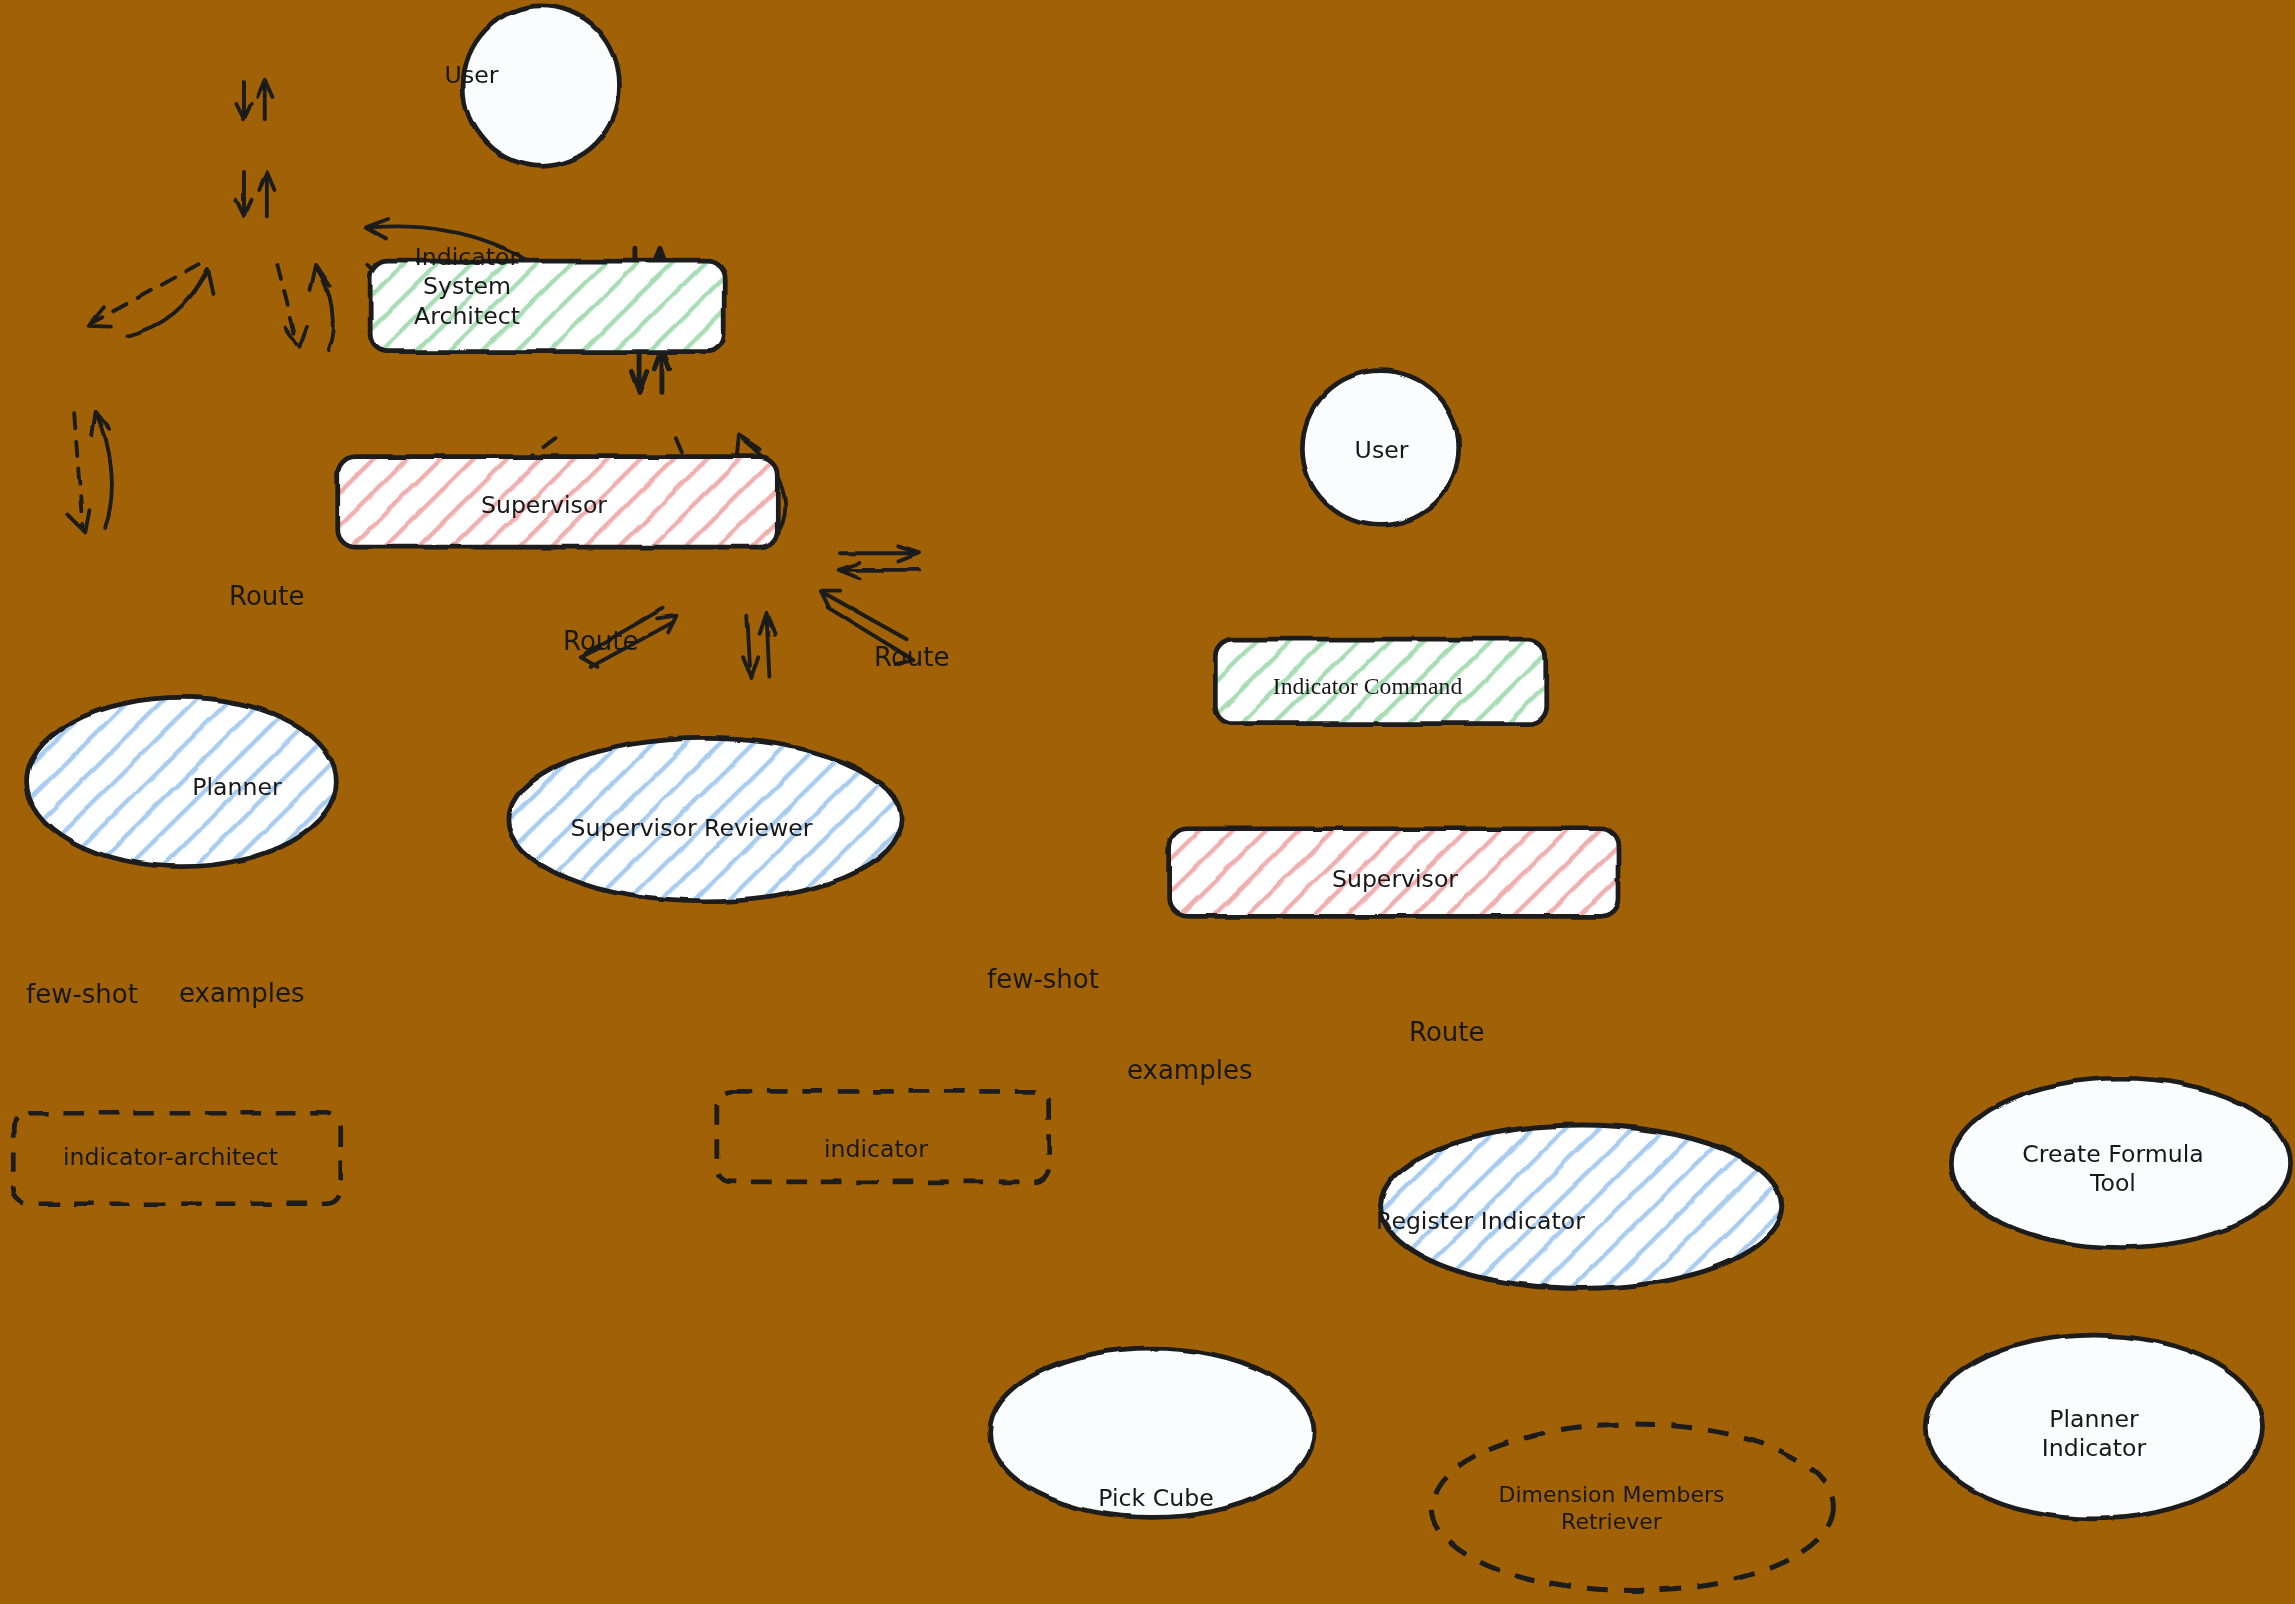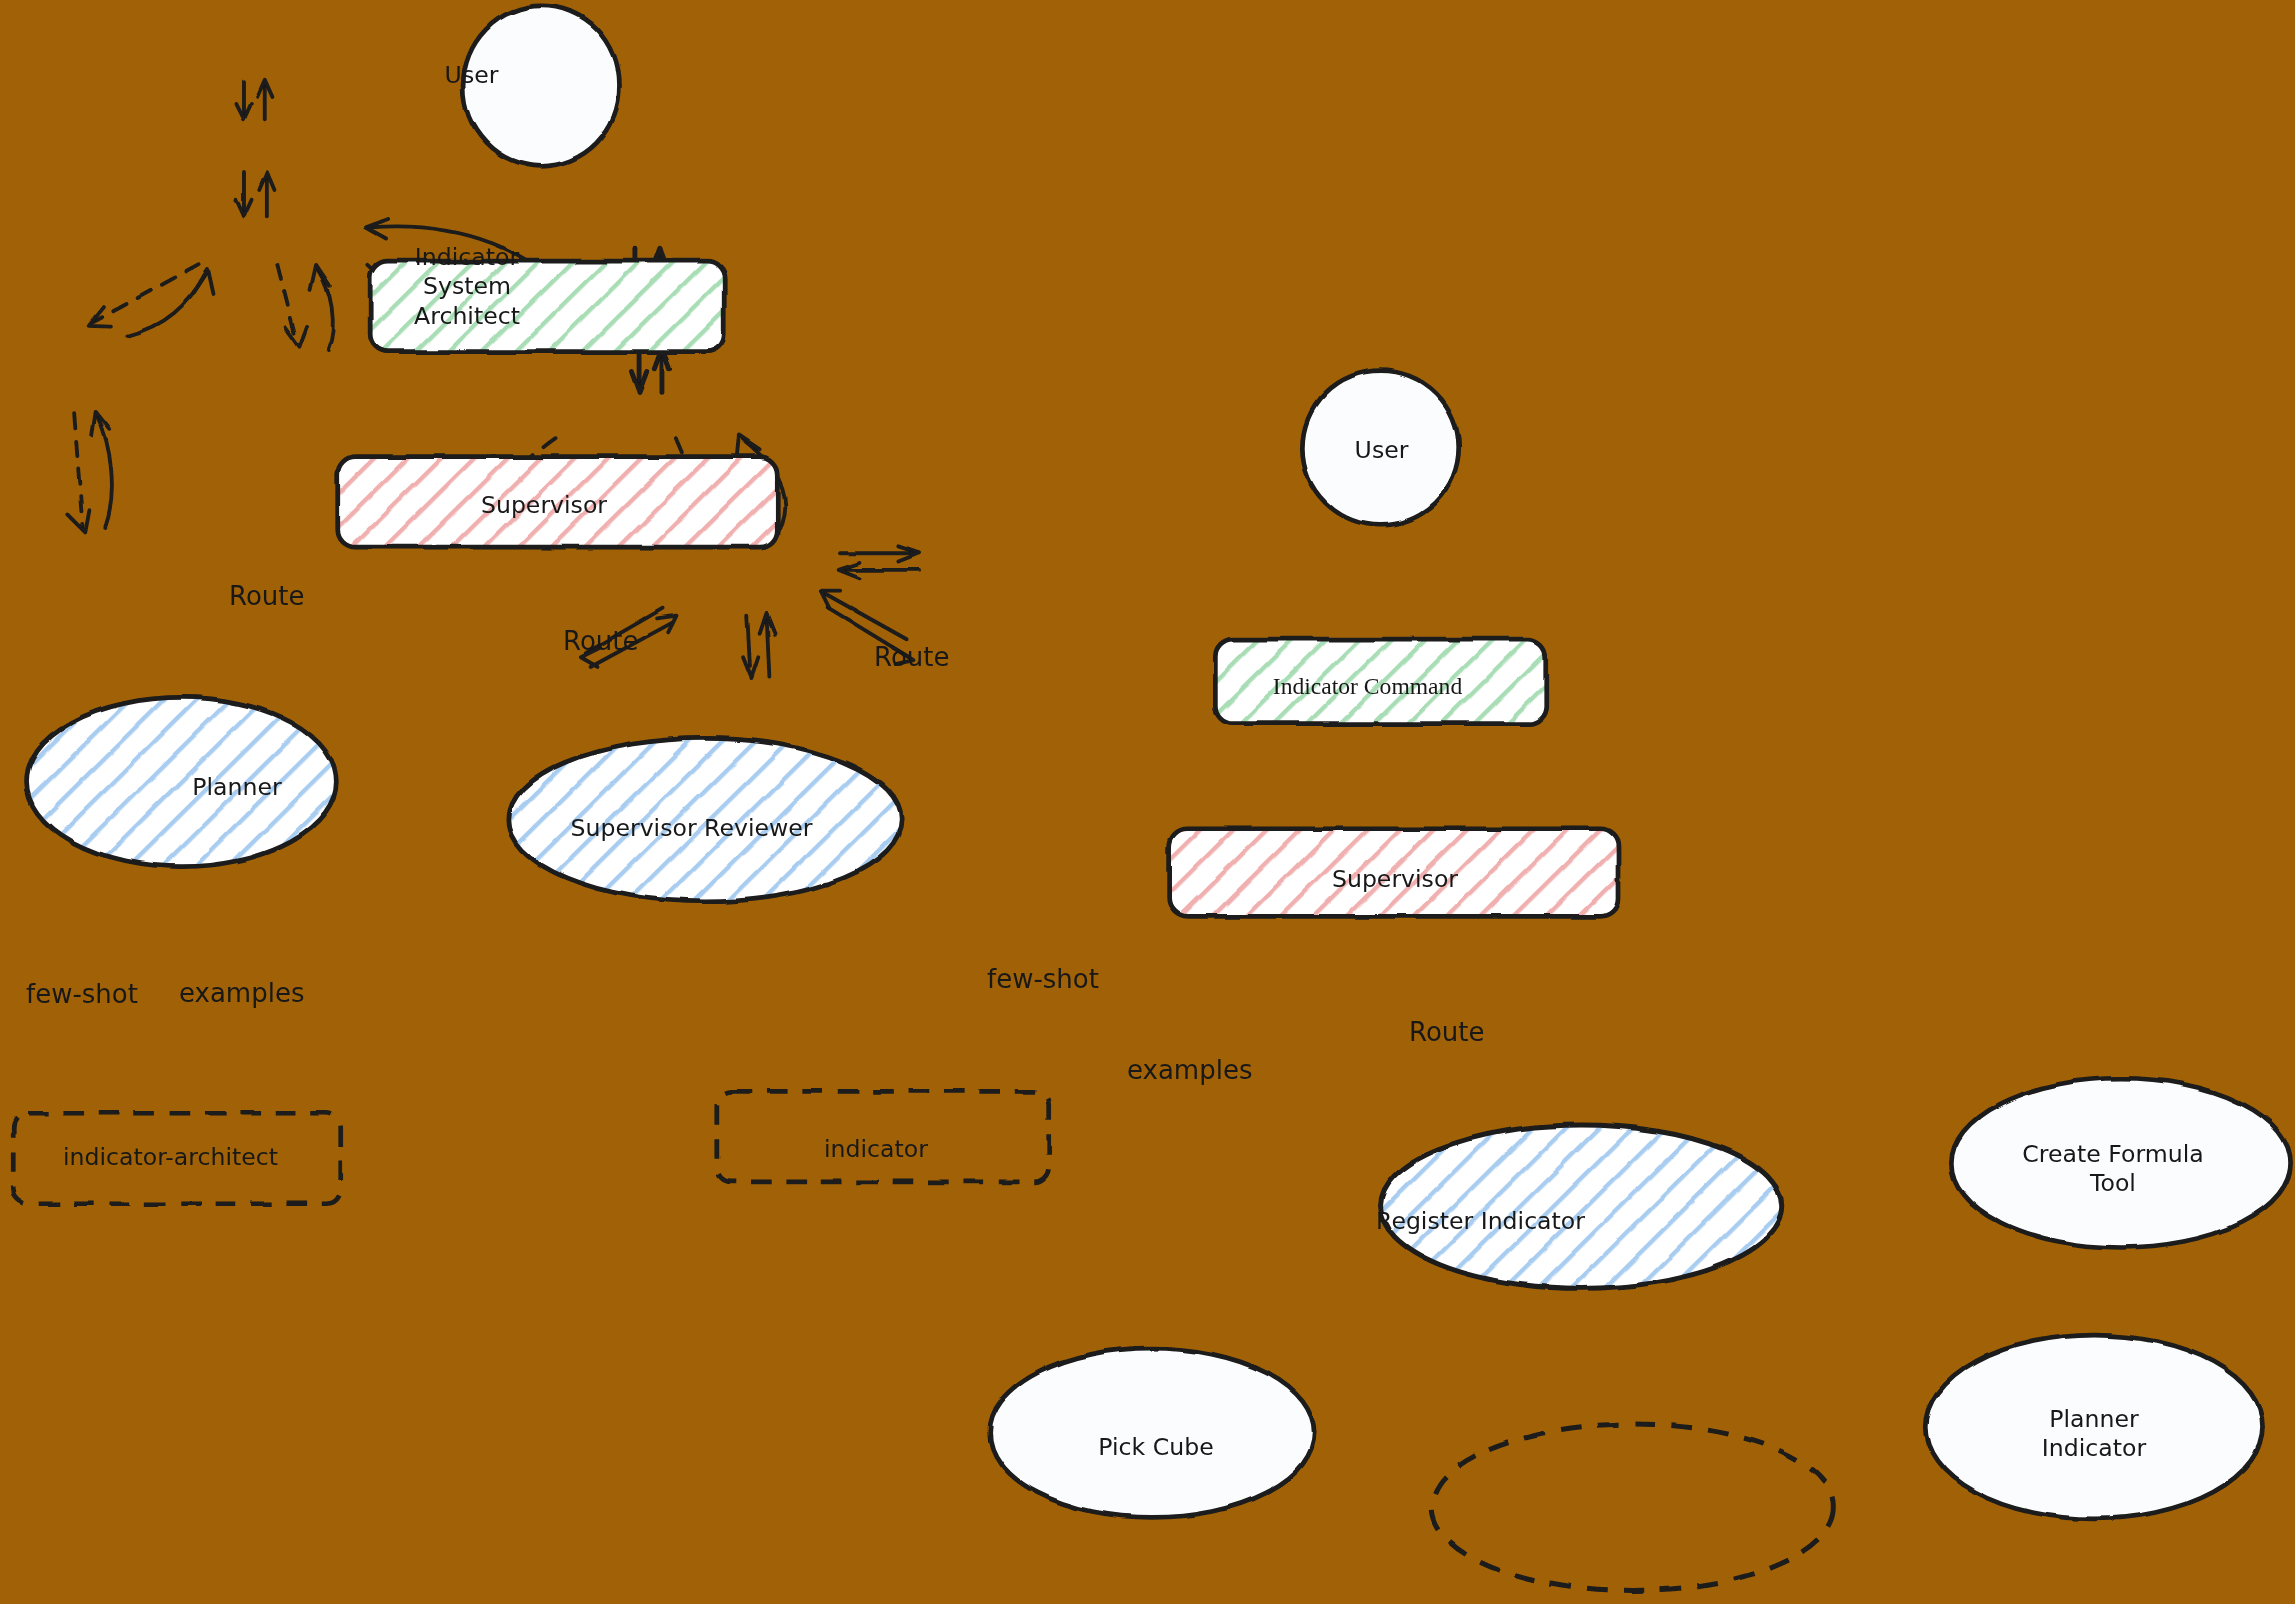--- a/index.html
+++ b/index.html
@@ -313,22 +313,24 @@
   <div class="node-label" style="left:758px; top:1132px; width:236px; height:35px;">indicator</div>
 
   <div class="node-label" style="left:1321px; top:1204px; width:319px; height:35px;">Register Indicator</div>
 
   <div class="node-label" style="left:2002px; top:1138px; width:222px; height:62px;text-align:center;">Create Formula
 Tool</div>
 
   <div class="node-label" style="left:1983px; top:1403px; width:222px; height:62px;">Planner
 Indicator</div>
 
-  <div class="node-label" style="left:1045px; top:1430px; width:222px; height:35px;">Pick Cube</div>
-
+  <div class="node-label" style="left:1045px; top:1481px; width:222px; height:35px;">Pick Cube</div>
+
+  <div class="node-label" style="left:1459px; top:1477px; width:305px; height:62px; font-size:22px;">Dimension Members
+Retriever</div>
 
   <div class="edge-label" style="left:229px; top:581px;">Route</div>
 
   <div class="edge-label" style="left:563px; top:626px;">Route</div>
 
   <div class="edge-label" style="left:874px; top:642px;">Route</div>
 
   <div class="edge-label" style="left:26px; top:979px;">few-shot</div>
 
   <div class="edge-label" style="left:179px; top:978px;">examples</div>

